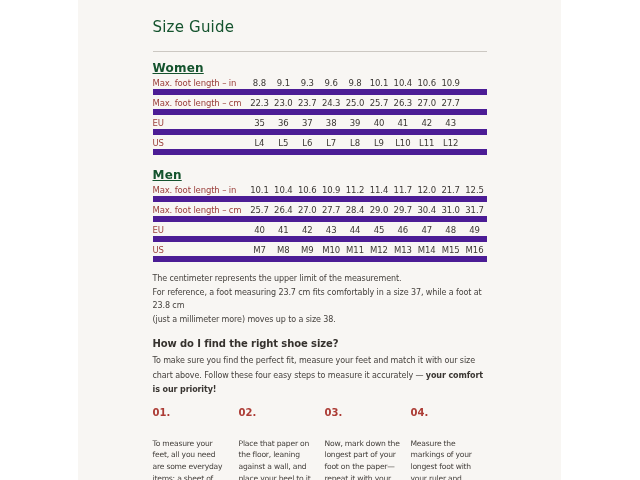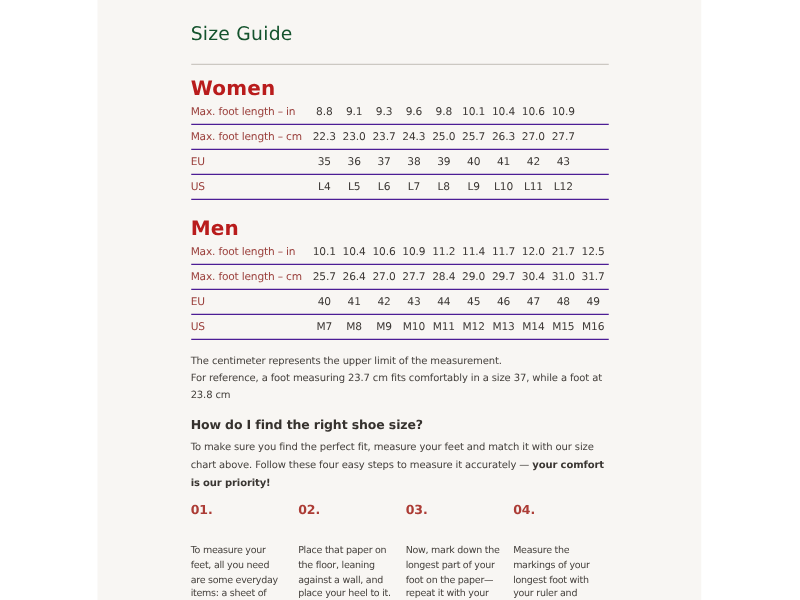--- a/index.html
+++ b/index.html
@@ -9,25 +9,25 @@
     background: #f8f6f3; overflow: hidden; }
   .content { width: 334px; margin: 0 auto; padding-top: 14px; }
 
   
   .header { display: flex; justify-content: space-between; align-items: flex-start; height: 29px; }
   .page-title { font-size: 15px; font-weight: normal; color: #14532d; letter-spacing: 0.2px; padding-top: 4px; }
   .brand-logo { font-size: 25px; font-weight: bold; color: #7b2127; letter-spacing: 2px; line-height: 26px; }
   .divider { height: 1px; background: #ccc8c2; margin-top: 8px; }
 
   
-  .section-title { font-size: 16px; font-weight: bold; color: #b91c1c; letter-spacing: 0.2px; }
+  .section-title { font-size: 12px; font-weight: bold; color: #14532d; letter-spacing: 0.2px; text-decoration: underline; }
   .women-gap { margin-top: 9px; }
   .men-gap { margin-top: 13px; }
   .trow { display: grid; grid-template-columns: 95px repeat(10, 1fr); align-items: center;
-    height: 19px; border-bottom: 1px solid #4c1d95; margin-top: 1px; }
+    height: 19px; border-bottom: 6px solid #4c1d95; margin-top: 1px; }
   .tlabel { font-size: 8.5px; color: #9a3f3b; letter-spacing: -0.15px; white-space: nowrap; }
   .tcell { font-size: 8.5px; color: #3c3835; text-align: center; letter-spacing: -0.1px; }
   .table-section { margin-bottom: 0; }
 
   
   .note { margin-top: 10px; font-size: 8px; color: #45413d; line-height: 13.5px; letter-spacing: -0.1px; }
   .howto-heading { margin-top: 12px; font-size: 10px; font-weight: bold; color: #36322e; letter-spacing: -0.1px; }
   .intro { margin-top: 5px; font-size: 8px; color: #45413d; line-height: 14.5px; letter-spacing: -0.1px; }
   .intro b { color: #3a3632; }
 
@@ -158,20 +158,21 @@
             <div class="tcell">M14</div>
             <div class="tcell">M15</div>
             <div class="tcell">M16</div>
           </div>
         </div>
       </div>
 
     <div class="note">
       <span style="display: block;">The centimeter represents the upper limit of the measurement.</span>
       <span style="display: block;">For reference, a foot measuring 23.7 cm fits comfortably in a size 37, while a foot at 23.8 cm</span>
+      <span style="display: block;">(just a millimeter more) moves up to a size 38.</span>
     </div>
 
     <div class="howto-heading">How do I find the right shoe size?</div>
     <div class="intro"><span>To make sure you find the perfect fit, measure your feet and match it with our size chart above. Follow these four easy steps to measure it accurately — </span><b>your comfort is our priority!</b></div>
 
     <div class="steps">
 
       <div class="step">
         <div class="step-num">01.</div>
         <div class="step-text">To measure your feet, all you need are some everyday items: a sheet of paper, a pencil and a ruler.</div>

